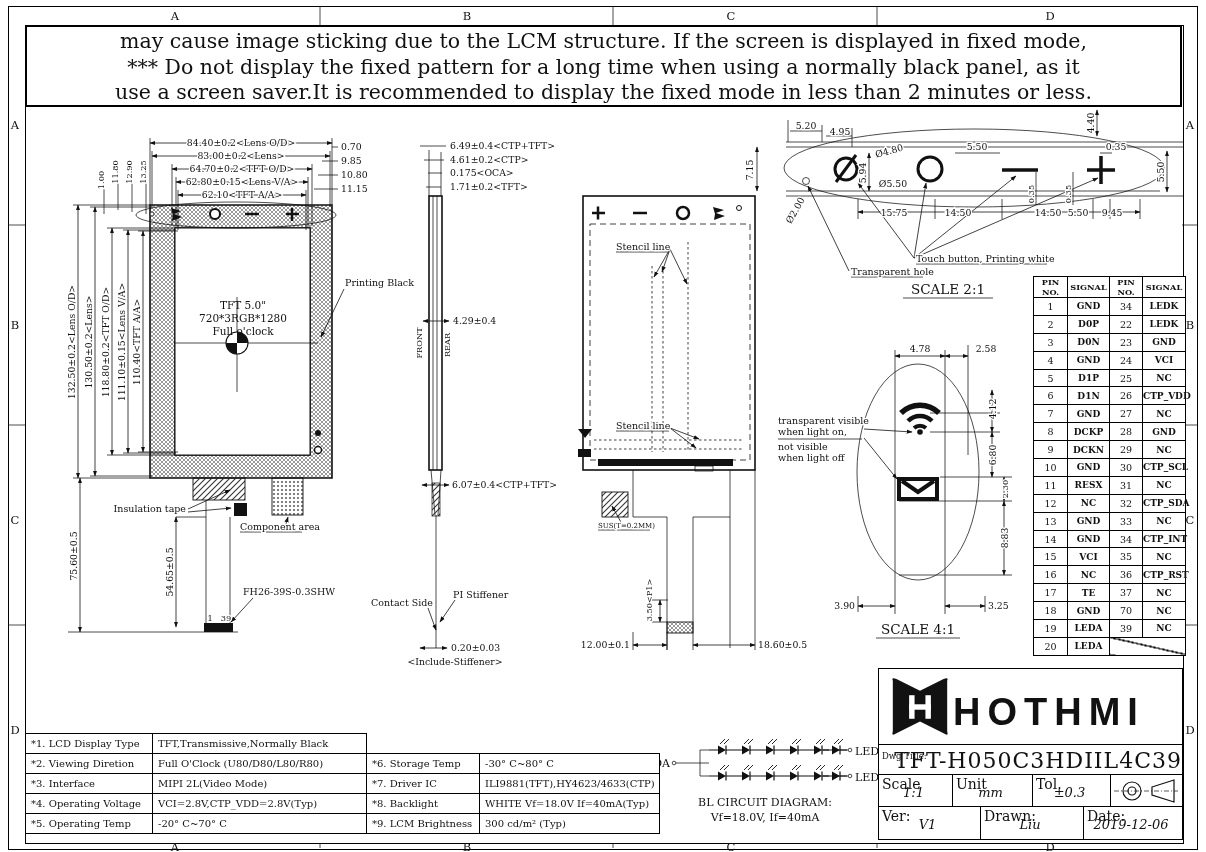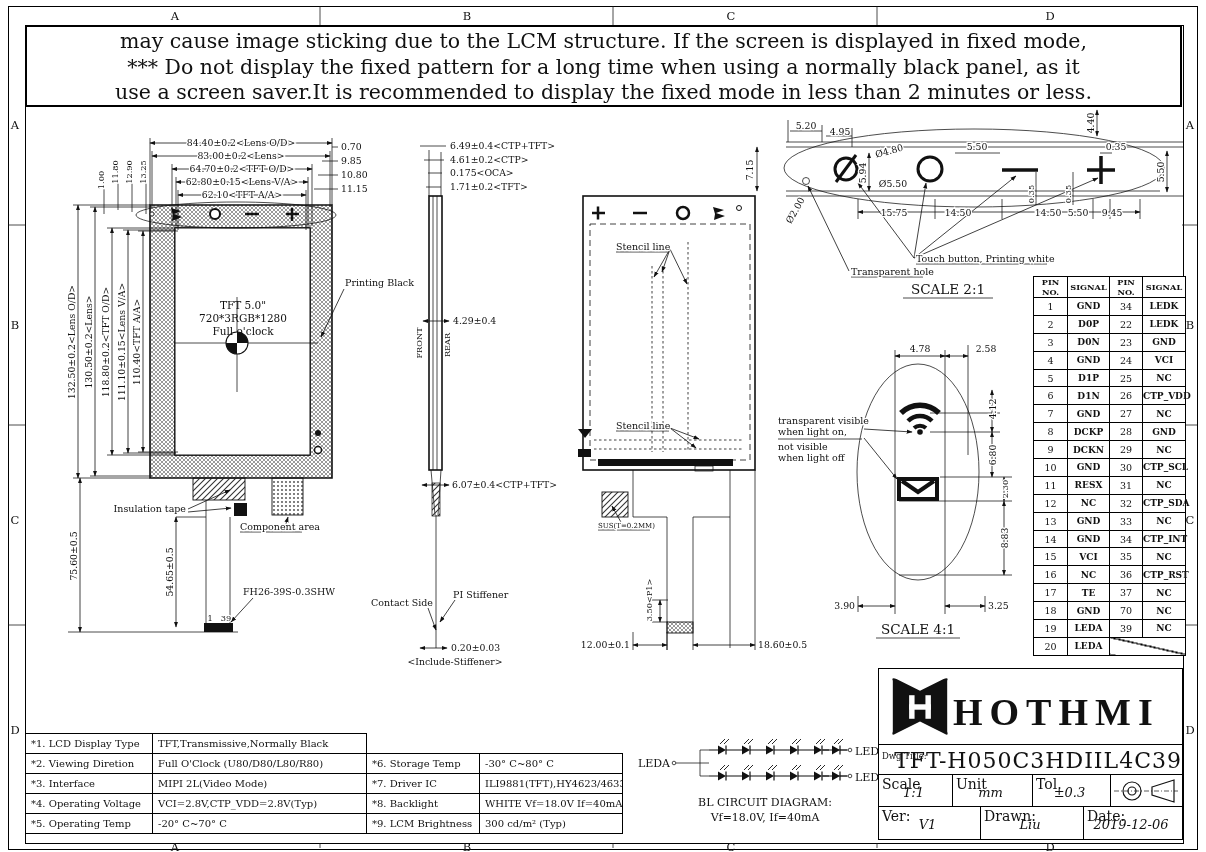--- a/index.html
+++ b/index.html
@@ -37,21 +37,21 @@
   .pin-table td{border:1px solid #000;height:16.9px;padding:0;}
   .pin-table td.pnum{font-weight:normal;font-size:9.5px;}
   .pin-table td.diag{background:linear-gradient(to top right,transparent calc(50% - 0.7px),#000 calc(50% - 0.7px),#000 calc(50% + 0.7px),transparent calc(50% + 0.7px));}
   
   .spec{border:1.5px solid #000;font-size:10px;}
   .spec td{border:1px solid #000;height:19px;padding:0 0 0 5px;white-space:nowrap;overflow:hidden;}
   
   .tblock{left:878px;top:668px;width:305px;height:172px;border:1.5px solid #000;background:#fff;z-index:4;box-sizing:border-box;}
   .tb-row{position:relative;box-sizing:border-box;border-bottom:1px solid #000;}
   .tb-logo{height:76px;display:flex;align-items:center;padding-left:12px;}
-  .brand{font-family:Liberation Serif, serif;font-weight:bold;font-size:38px;letter-spacing:7px;margin-left:4px;margin-top:11px;}
+  .brand{font-family:Liberation Sans, sans-serif;font-weight:bold;font-size:38px;letter-spacing:7px;margin-left:4px;margin-top:11px;}
   .tb-title{height:30px;}
   .tb-cells{display:flex;height:32px;}
   .tb-cells:last-child{border-bottom:none;}
   .cell{position:relative;box-sizing:border-box;border-right:1px solid #000;height:100%;}
   .cell:last-child{border-right:none;}
   .cell-label{position:absolute;left:3px;top:1px;font-size:14px;}
   .cell-value{position:absolute;left:0;right:4px;top:10px;text-align:center;font-size:13px;font-style:italic;}
   .dwg-label{position:absolute;left:3px;top:6px;font-size:8.5px;}
   .dwg-title{position:absolute;left:0;right:0;top:3px;text-align:right;font-size:22px;letter-spacing:1px;}
 </style>
@@ -554,21 +554,21 @@
           <td>VCI=2.8V,CTP_VDD=2.8V(Typ)</td>
         </tr>
 
         <tr>
           <td>*5. Operating Temp</td>
           <td>-20° C~70° C</td>
         </tr>
       </tbody>
   </table>
 
-  <table class="abs spec" style="left:366px;top:752.5px;width:257px;z-index:4;">
+  <table class="abs spec" style="left:366px;top:752.5px;width:294px;z-index:4;">
     <colgroup>
         <col style="width:113px">
         <col>
       </colgroup>
     <tbody>
 
         <tr>
           <td>*6. Storage Temp</td>
           <td>-30° C~80° C</td>
         </tr>

